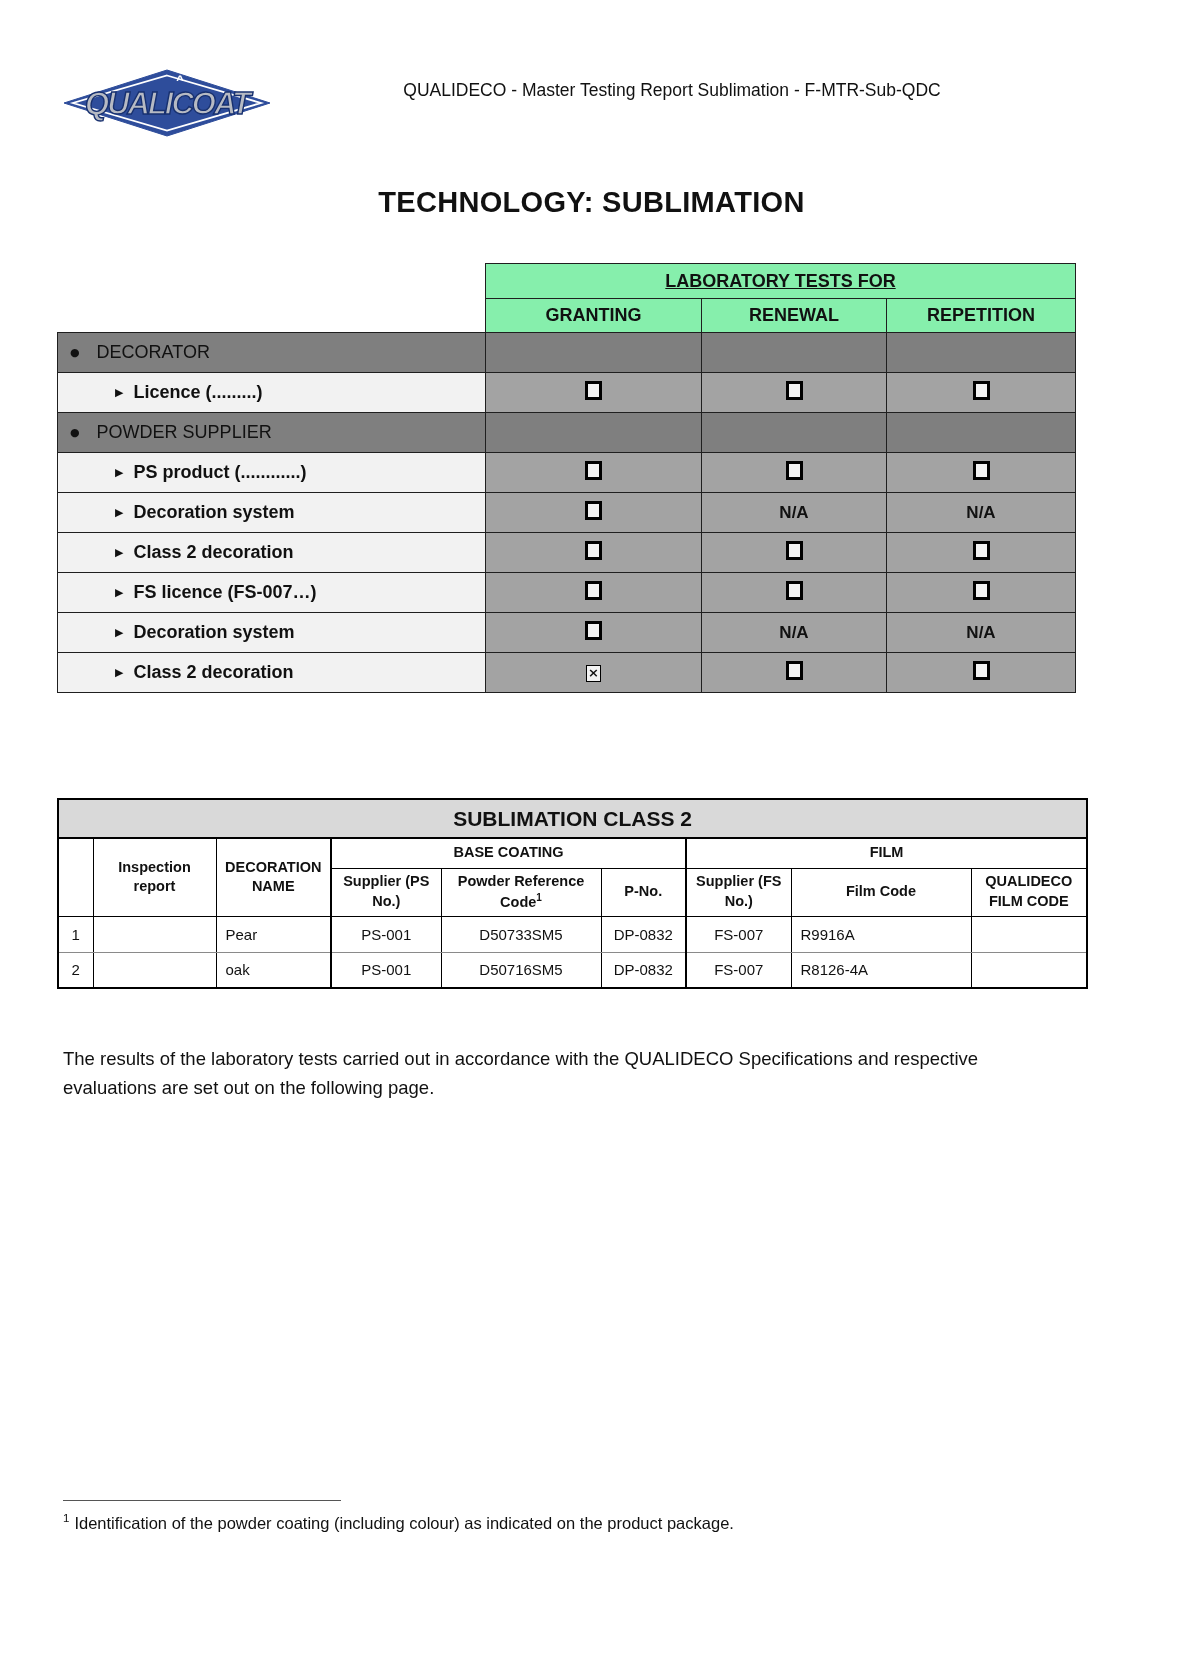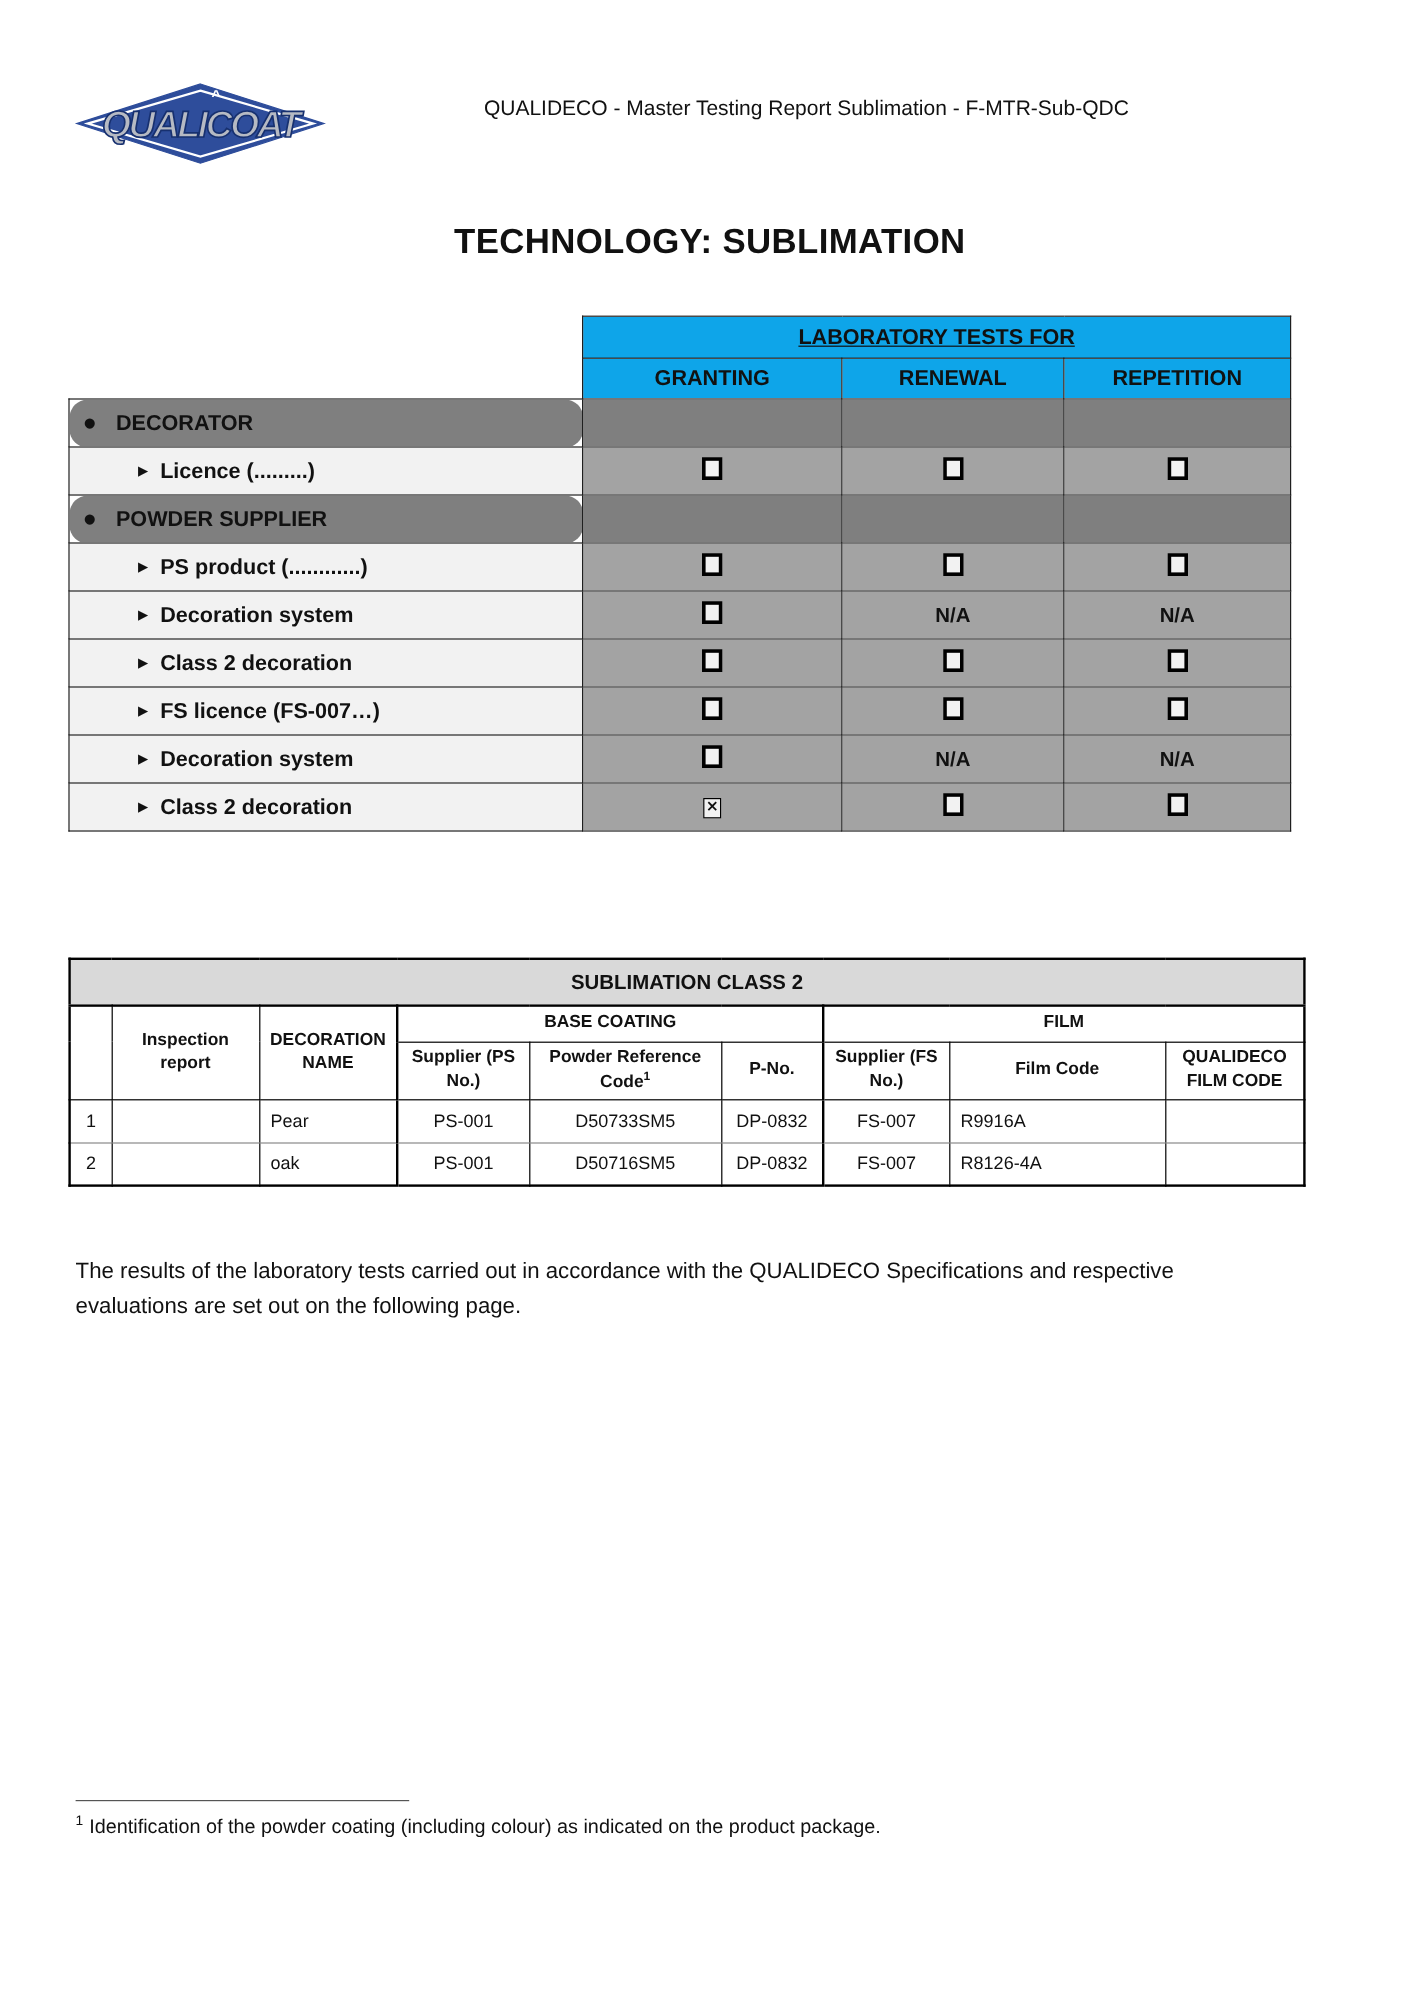--- a/index.html
+++ b/index.html
@@ -13,39 +13,39 @@
   .report-line{margin-top:10px;font-size:22.5px;text-align:right;}
   .report-label{font-weight:bold;margin-right:6px;}
   .page-title{position:absolute;left:0;top:186px;width:100%;text-align:center;
               font-size:29px;font-weight:bold;letter-spacing:.3px;}
 
   
   table{border-collapse:collapse;table-layout:fixed;}
   .t1{position:absolute;left:57px;top:263px;width:1018px;}
   .t1 td{border:1.6px solid #1f1f1f;vertical-align:middle;overflow:hidden;}
   .t1 td.ghost{border:none;background:#fff;}
-  .t1 .ghead{background:#0ea5e9;text-align:center;font-weight:bold;font-size:18px;height:32px;}
+  .t1 .ghead{background:#86efac;text-align:center;font-weight:bold;font-size:18px;height:32px;}
   .t1 .ghead .u{text-decoration:underline;}
   .t1 .colhead{height:31px;}
   .t1 tr.body-row{height:40px;}
-  .t1 td.sec{background:#7f7f7f;font-weight:bold;font-size:18px;padding-left:12px;border-radius:15px;}
+  .t1 td.sec{background:#7f7f7f;font-weight:normal;font-size:18px;padding-left:12px;}
   .t1 td.dark{background:#7f7f7f;}
   .t1 td.item{background:#f2f2f2;font-weight:bold;font-size:18px;padding-left:57px;}
   .t1 td.cb{background:#a3a3a3;text-align:center;}
   .bullet{font-family:"DejaVu Sans",sans-serif;font-size:11px;margin-right:17px;position:relative;top:-2px;}
   .arrow{font-family:"DejaVu Sans",sans-serif;font-size:11px;margin-right:10px;position:relative;top:-2px;}
   .box{display:inline-block;width:11px;height:13px;border:3px solid #000;background:#f2f2f2;}
   .box.checked{width:13px;height:15px;border-width:1.6px;font-family:"DejaVu Sans",sans-serif;
                font-size:13px;font-weight:bold;line-height:14px;text-align:center;}
   .na{font-weight:bold;font-size:17px;}
 
   
   .t2{position:absolute;left:57px;top:798px;width:1029px;border:2.5px solid #000;}
   .t2 th,.t2 td{border:1.2px solid #000;vertical-align:middle;overflow:hidden;}
-  .t2 .title-cell{background:#d9d9d9;font-weight:bold;font-size:17px;text-align:center;
+  .t2 .title-cell{background:#d9d9d9;font-weight:bold;font-size:21px;text-align:center;
                   height:35px;border-bottom:2.5px solid #000;}
   .t2 th{font-weight:bold;font-size:14.5px;text-align:center;line-height:1.35;padding:2px 4px;}
   .t2 tr.h1{height:30px;}
   .t2 tr.h2{height:48px;}
   .t2 tr.data{height:36px;}
   .t2 td.c{font-size:15px;text-align:center;}
   .t2 td.l{font-size:15px;text-align:left;padding-left:9px;}
   .t2 .thick-l{border-left:2.5px solid #000;}
   .t2 tr.r1 td{border-bottom:1.6px solid #8a8a8a;}
   .t2 sup{font-size:10px;}

